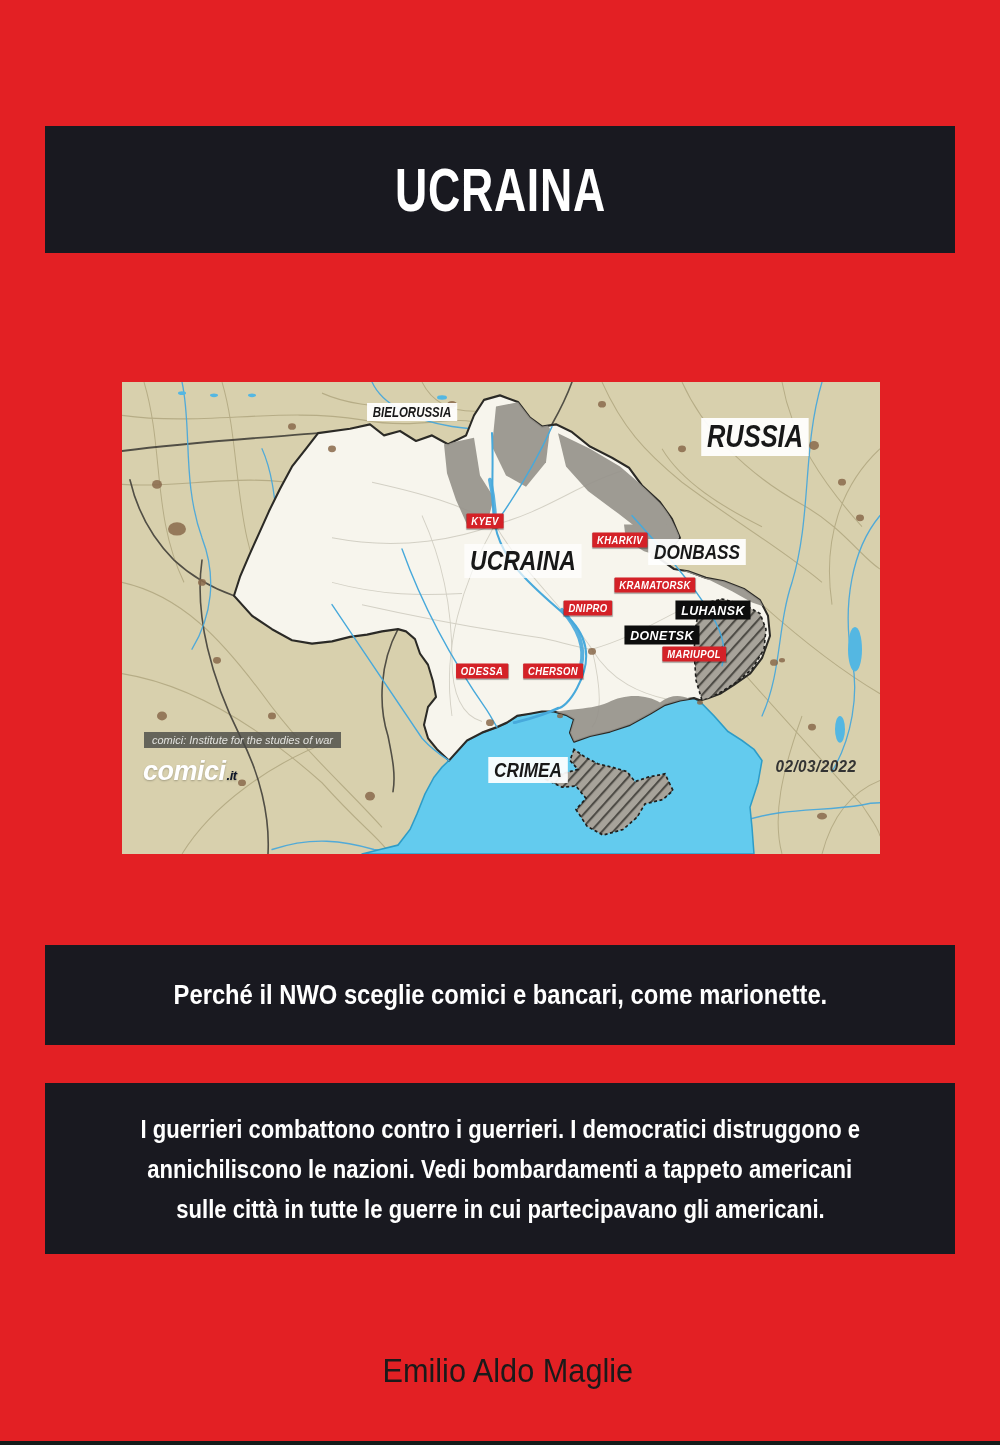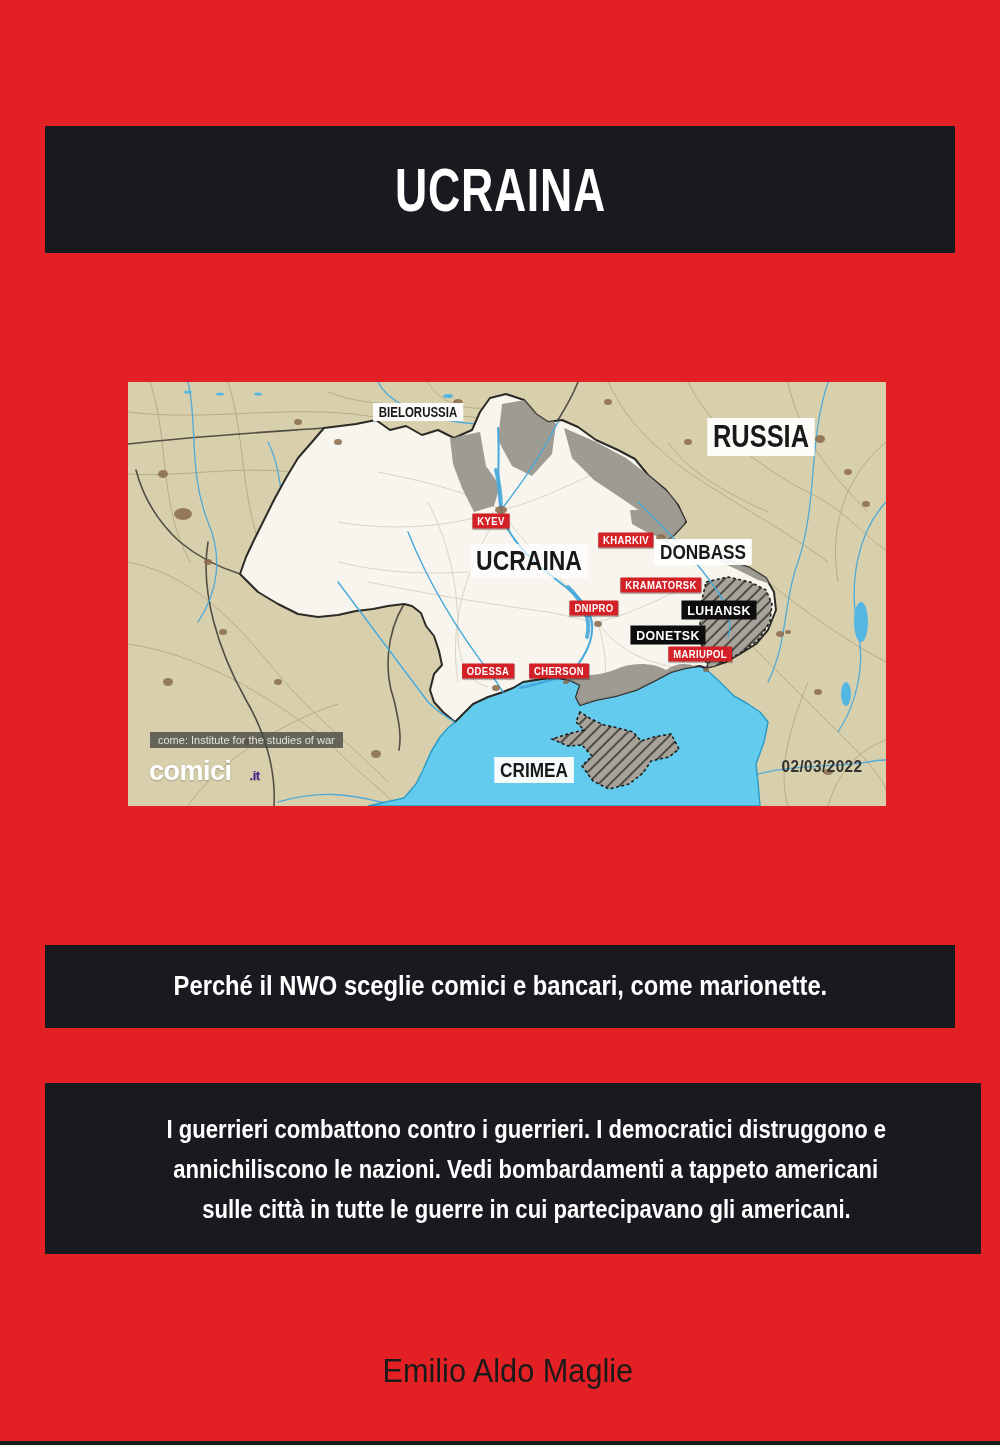--- a/index.html
+++ b/index.html
@@ -11,39 +11,39 @@
   .banner{
     position:absolute;left:45px;width:910px;background:#191920;color:#ffffff;
     display:flex;align-items:center;justify-content:center;flex-direction:column;
     text-align:center;overflow:hidden;
   }
   .title-banner{top:126px;height:127px;}
   .title-banner .title-text{
     font-size:62px;font-weight:bold;letter-spacing:1px;
     transform:scaleX(.72);white-space:nowrap;
   }
-  .subtitle-banner{top:945px;height:83px;}
+  .subtitle-banner{top:945px;height:100px;}
   .subtitle-banner .subtitle-text{
     font-size:27px;font-weight:bold;white-space:nowrap;transform:scaleX(.88);
   }
-  .paragraph-banner{top:1083px;height:171px;padding-left:26px;}
+  .paragraph-banner{top:1083px;height:171px;}
   .paragraph-banner .pline{
     font-size:26px;font-weight:bold;line-height:40px;white-space:nowrap;transform:scaleX(.85);
   }
   .author-line{
     position:absolute;top:1352px;left:0;width:100%;text-align:center;
     font-size:33px;color:#1a1a1a;margin-left:8px;
   }
   .author-line span{display:inline-block;transform:scaleX(.93);white-space:nowrap;}
   .bottom-strip{position:absolute;left:0;top:1441px;width:100%;height:4px;background:#151c1a;}
 
   
   .map{
-    position:absolute;left:128px;top:382px;width:758px;height:424px;
-    background:#d8d0ad;overflow:hidden;
+    position:absolute;left:122px;top:382px;width:758px;height:472px;
+    background:#d8d0ad;overflow:hidden;font-style:italic;
   }
   .map svg{position:absolute;left:0;top:0;width:100%;height:100%;}
   .mlbl{position:absolute;white-space:nowrap;font-weight:bold;transform-origin:center;}
   .region{
     color:#181818;background:rgba(255,255,255,.93);padding:1px 7px;
     transform:translate(-50%,-50%) scaleX(.82);letter-spacing:0;
   }
   .redlbl{
     color:#fff;background:#d42127;font-size:10px;padding:2px 5px;
     transform:translate(-50%,-50%) scaleX(.95);letter-spacing:.4px;border-radius:1px;
@@ -58,21 +58,21 @@
     transform:translate(-50%,-50%) scaleX(.9);letter-spacing:.5px;
   }
   .source-note{
     position:absolute;left:22px;top:350px;background:rgba(72,72,69,.8);color:#e2e2de;
     font-size:11px;padding:2px 8px;white-space:nowrap;
   }
   .fanpage-logo{
     position:absolute;left:21px;top:374px;color:#fff;font-size:27px;font-weight:bold;
     letter-spacing:-.5px;text-shadow:0 1px 2px rgba(0,0,0,.25);white-space:nowrap;
   }
-  .fanpage-logo .suffix{font-size:13px;font-weight:bold;color:#4c1d95;margin-left:18px;}
+  .fanpage-logo .suffix{font-size:13px;font-weight:bold;color:#0f172a;margin-left:1px;}
 </style>
 </head>
 <body>
 
 <div>
 
   <div class="banner title-banner">
     <div class="title-text">UCRAINA</div>
   </div>
 
@@ -217,21 +217,21 @@
     <div class="mlbl redlbl" style="left:363px;top:139px;">KYEV</div>
     <div class="mlbl redlbl" style="left:498px;top:158px;">KHARKIV</div>
     <div class="mlbl redlbl" style="left:533px;top:203px;">KRAMATORSK</div>
     <div class="mlbl redlbl" style="left:466px;top:226px;">DNIPRO</div>
     <div class="mlbl blklbl" style="left:591px;top:228px;">LUHANSK</div>
     <div class="mlbl blklbl" style="left:540px;top:253px;">DONETSK</div>
     <div class="mlbl redlbl" style="left:572px;top:272px;">MARIUPOL</div>
     <div class="mlbl redlbl" style="left:360px;top:289px;">ODESSA</div>
     <div class="mlbl redlbl" style="left:431px;top:289px;">CHERSON</div>
 
-    <div class="source-note">come: Institute for the studies of war</div>
+    <div class="source-note">comici: Institute for the studies of war</div>
     <div class="fanpage-logo"><span>comici</span><span class="suffix">.it</span></div>
     <div class="map-date" style="left:694px;top:385px;">02/03/2022</div>
   </div>
 
   <div class="banner subtitle-banner">
     <div class="subtitle-text">Perché il NWO sceglie comici e bancari, come marionette.</div>
   </div>
 
   <div class="banner paragraph-banner">
     <div class="pline">I guerrieri combattono contro i guerrieri. I democratici distruggono e</div>

